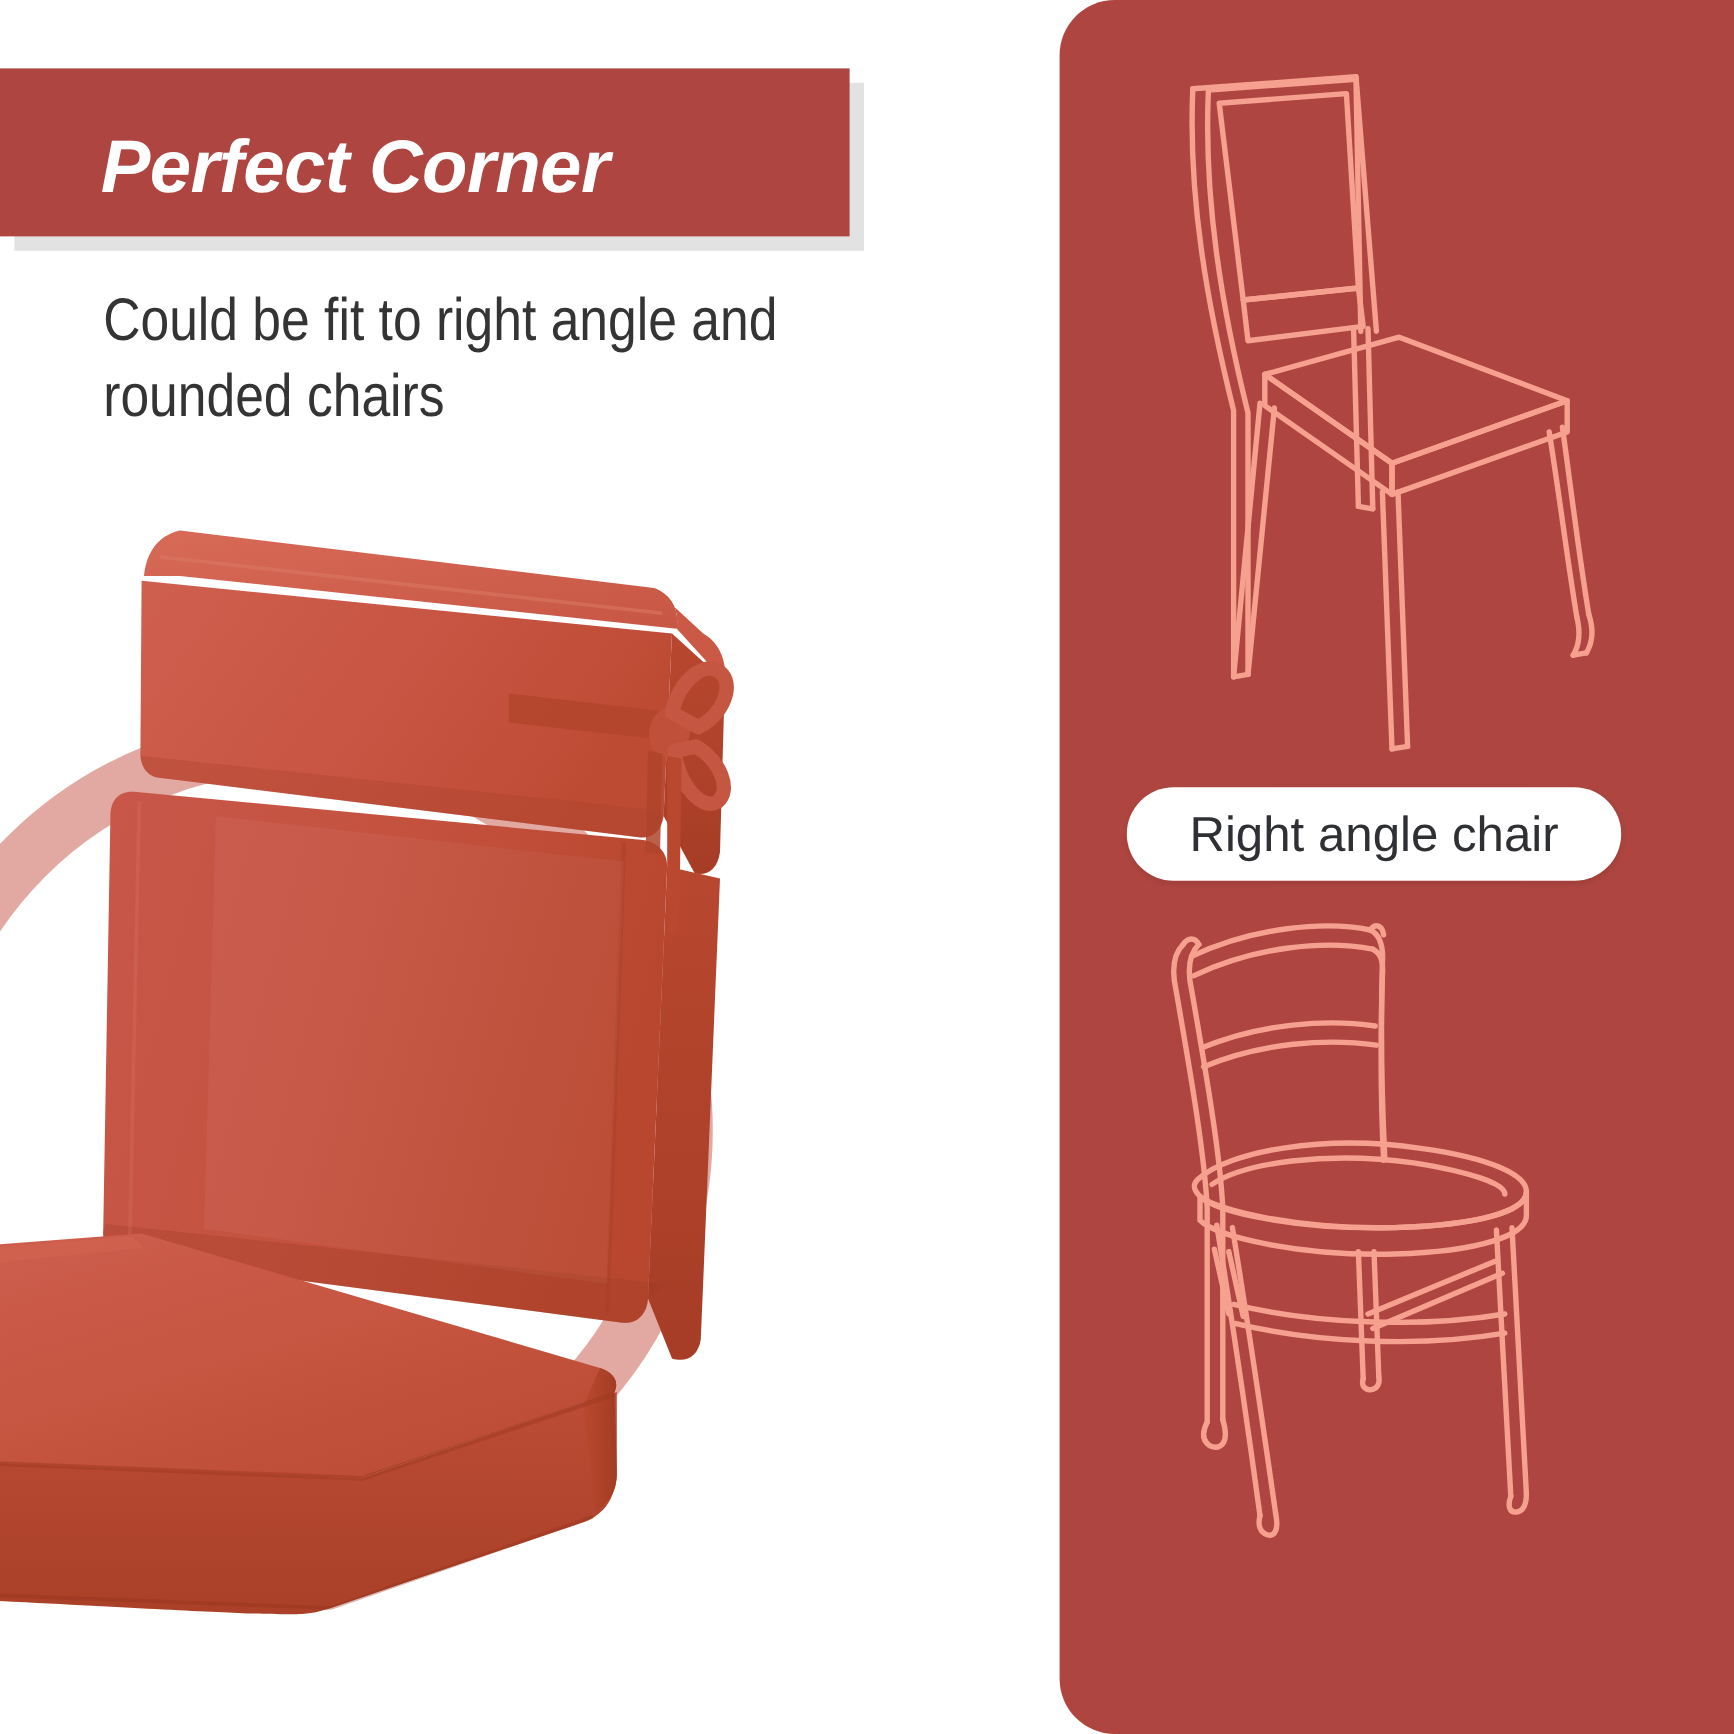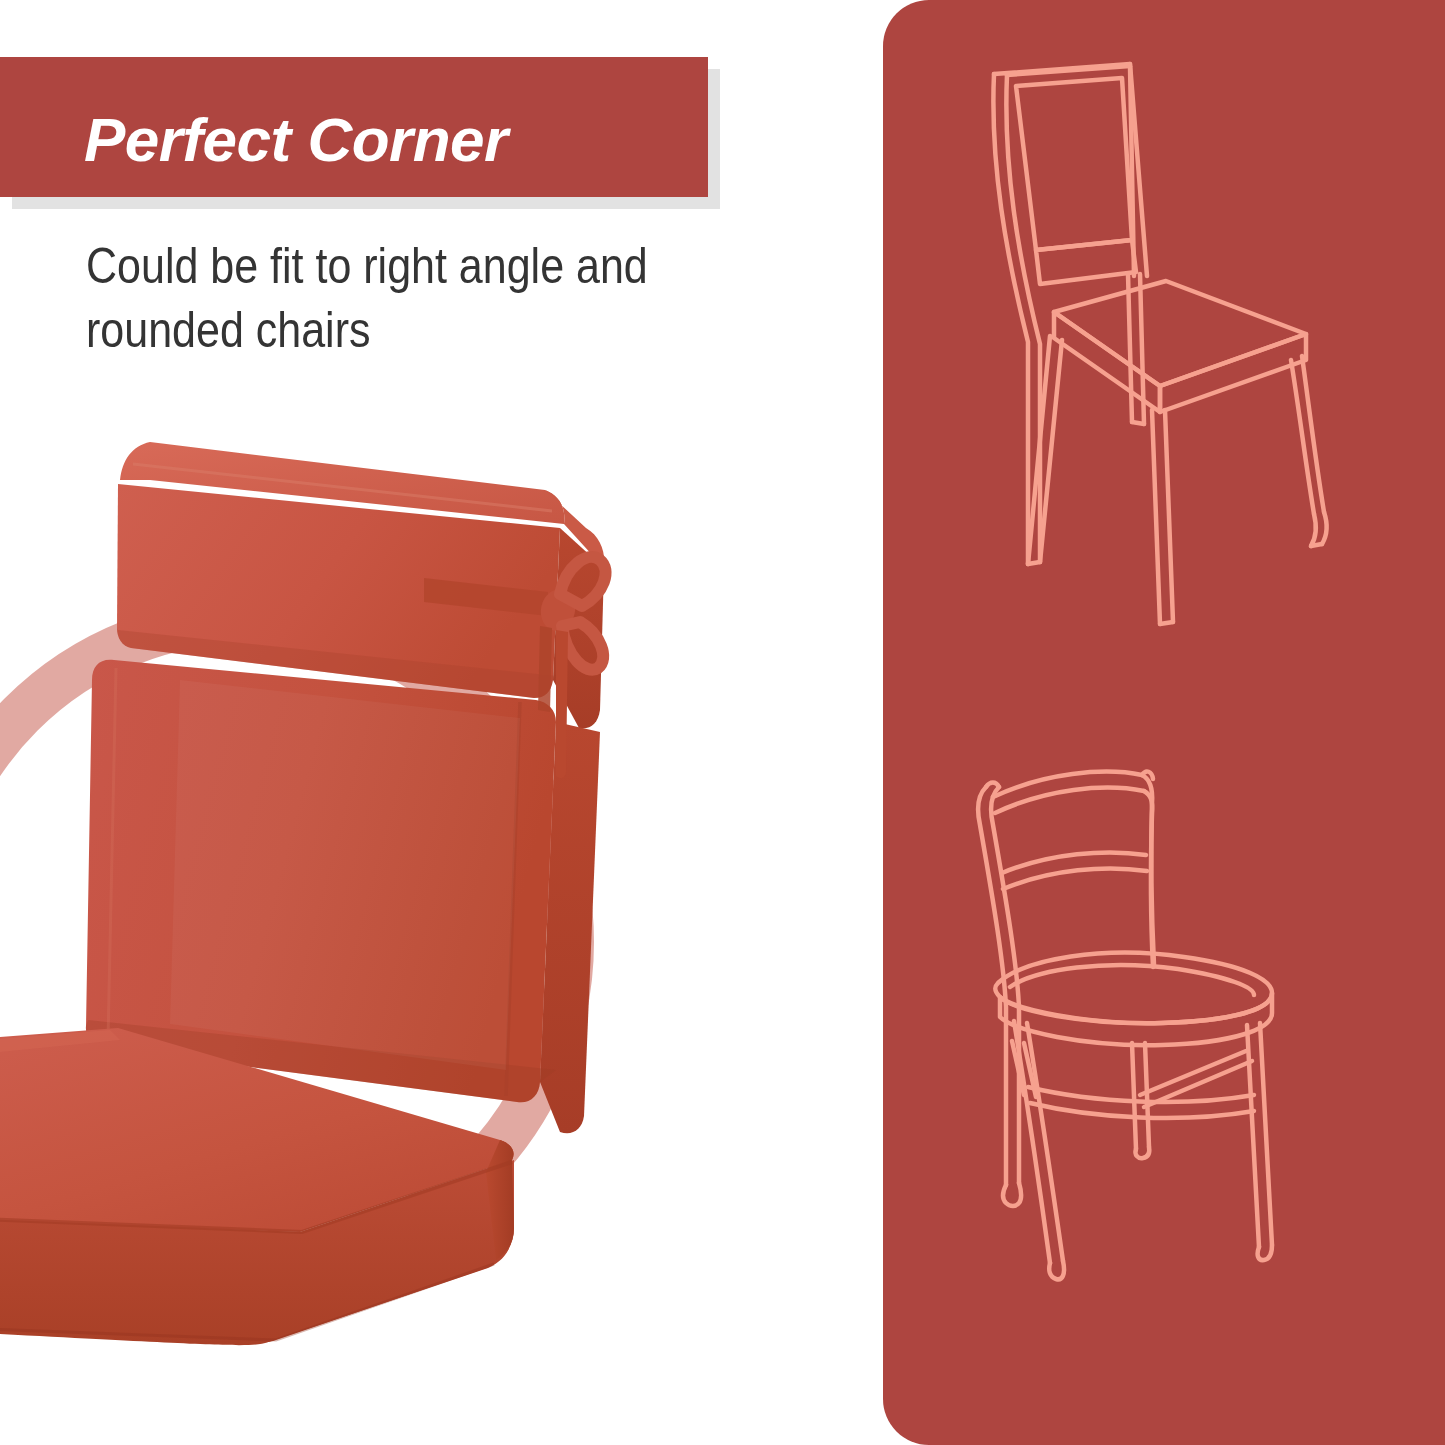--- a/index.html
+++ b/index.html
@@ -303,20 +303,23 @@
           <path d="M174,230 L178,378"></path>
           <path d="M186,230 L190,380"></path>
           <path d="M178,378 L190,380"></path>
 
           <path d="M74,520 L86,518"></path>
           <path d="M206,580 L219,578"></path>
         </g>
       </svg>
     </div>
 
+    <div class="pill right-angle">
+      <span>Right angle chair</span>
+    </div>
 
     <div class="chair-slot two">
       <svg class="chair-svg" width="420" height="560" viewBox="0 0 420 560" xmlns="http://www.w3.org/2000/svg">
         <g fill="none" stroke="#f6a18f" stroke-width="4.5" stroke-linecap="round" stroke-linejoin="round">
 
           <path d="M32,32 C24,40 22,52 26,70 C40,150 50,210 52,252 L52,430"></path>
           <path d="M45,32 C37,40 35,52 39,70 C53,150 63,210 65,252 L65,428"></path>
           <path d="M32,32 C36,26 42,26 45,32"></path>
           <path d="M52,430 C48,438 48,444 52,448 C56,452 62,452 65,448
                    C68,444 68,438 65,428"></path>

